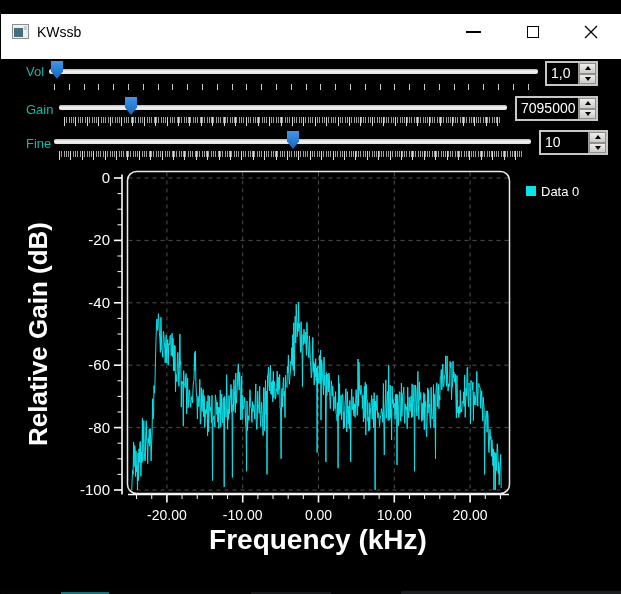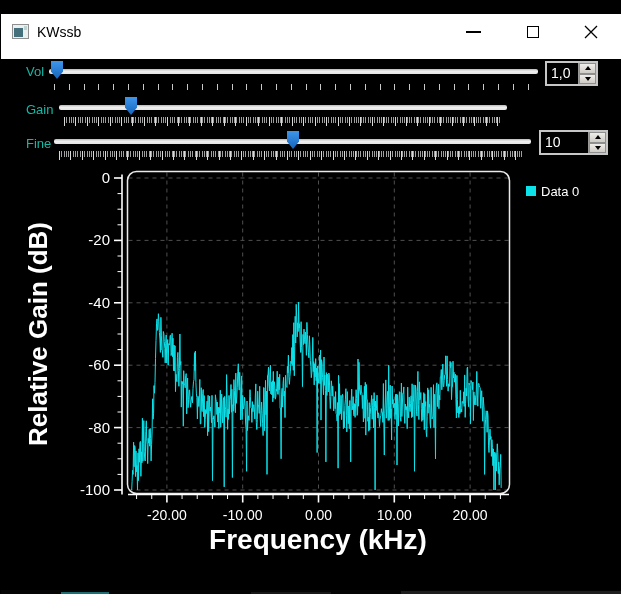--- a/index.html
+++ b/index.html
@@ -104,20 +104,31 @@
       <div class="spin-btn">
           <span class="tri-down"></span>
         </div>
     </div>
   </div>
 
   <span class="ctl-label" style="left:25px;top:102px">Gain</span>
   <div class="track" style="left:58px;top:105px;width:448px"></div>
   <div class="handle" style="left:124px;top:97px"></div>
   <div class="ticks-dense" style="left:63px;top:117px;width:437px"></div>
+  <div class="spinbox" style="left:514px;top:96px;width:83px">
+    <div class="spin-val">7095000</div>
+    <div class="spin-btns">
+      <div class="spin-btn">
+          <span class="tri-up"></span>
+        </div>
+      <div class="spin-btn">
+          <span class="tri-down"></span>
+        </div>
+    </div>
+  </div>
 
   <span class="ctl-label" style="left:25px;top:136px">Fine</span>
   <div class="track" style="left:53px;top:139px;width:477px"></div>
   <div class="handle" style="left:286px;top:131px"></div>
   <div class="ticks-dense" style="left:58px;top:151px;width:465px"></div>
   <div class="spinbox" style="left:538px;top:130px;width:69px">
     <div class="spin-val">10</div>
     <div class="spin-btns">
       <div class="spin-btn">
           <span class="tri-up"></span>

